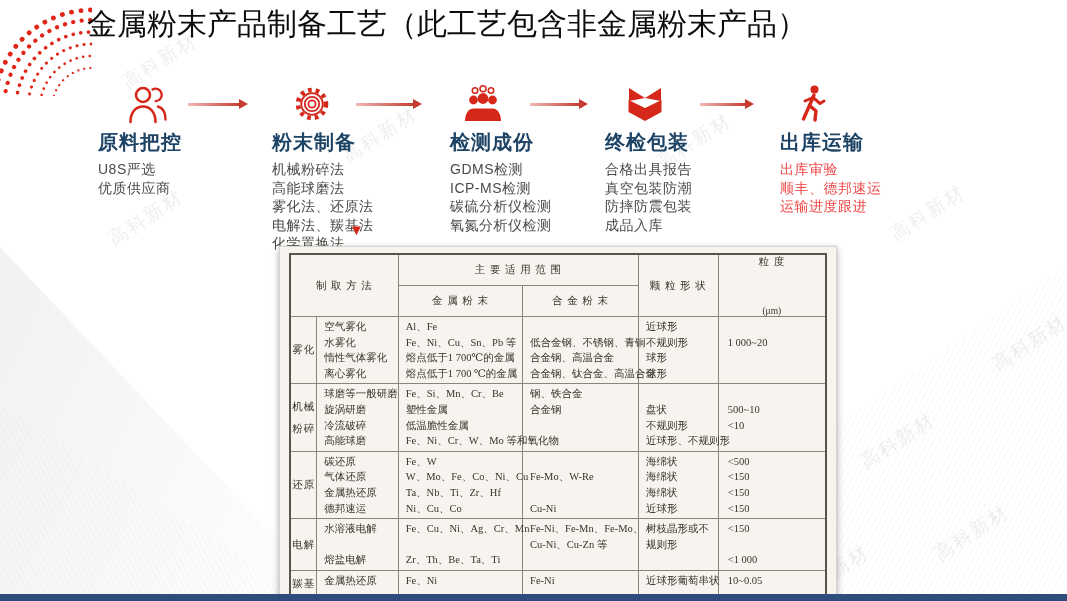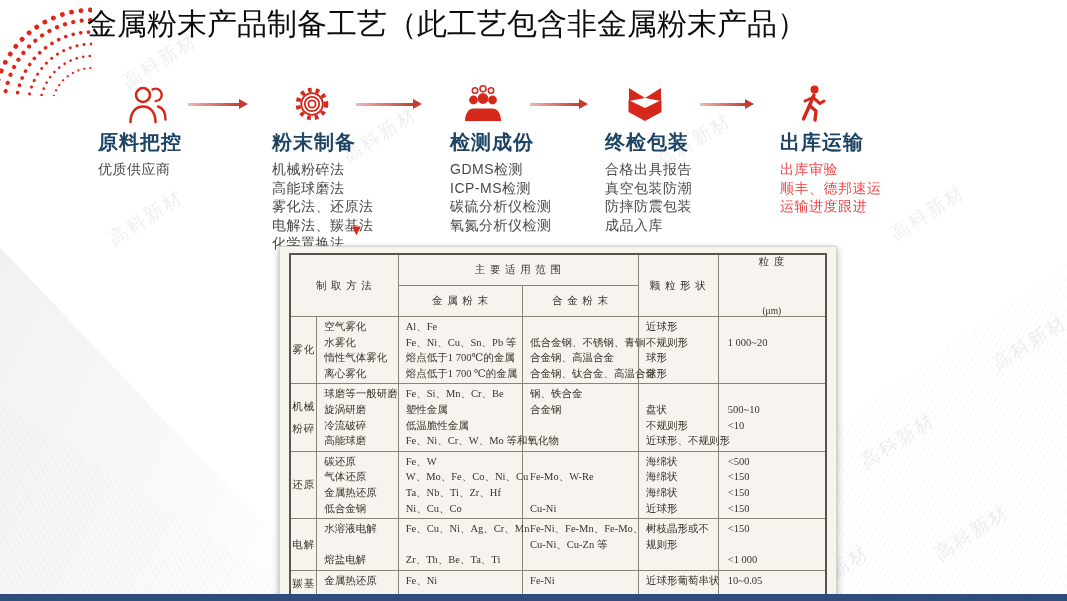--- a/index.html
+++ b/index.html
@@ -108,20 +108,21 @@
       <g fill="none" stroke="#d5281b" stroke-linecap="round">
         <circle cx="15" cy="11" r="7" stroke-width="2.6"></circle>
         <path d="M2.5,38 c0,-10 5.5,-15.5 12.5,-15.5 c7,0 12.5,5.5 12.5,15.5" stroke-width="2.6"></path>
         <path d="M24.5,5.5 a6.2,6.2 0 1 1 3.2,11.6" stroke-width="2.4"></path>
         <path d="M30,22.5 c5,1.5 7.5,6.5 7.5,13" stroke-width="2.4"></path>
       </g>
     </svg>
   </div>
   <h3 style="color: rgb(29, 67, 101);">原料把控</h3>
   <div class="list" style="color: rgb(74, 74, 72);">
+      <div class="li">U8S严选</div>
       <div class="li">优质供应商</div>
     </div>
 </div>
 
 <div class="step" style="left:272px">
   <div class="icon-wrap" style="padding-left:20px">
     <svg width="40" height="40" viewBox="0 0 40 40">
       <g fill="none" stroke="#d5281b">
         <circle cx="20" cy="20" r="14" stroke-width="4.6" stroke-dasharray="3.6 4.1"></circle>
         <circle cx="20" cy="20" r="10.8" stroke-width="1.8"></circle>
@@ -309,21 +310,21 @@
           </td>
         </tr>
         <tr>
           <td class="c-g">
             <div class="gln">还原</div>
           </td>
           <td class="c-m">
             <div class="ln">碳还原</div>
             <div class="ln">气体还原</div>
             <div class="ln">金属热还原</div>
-            <div class="ln">低合金钢</div>
+            <div class="ln">德邦速运</div>
           </td>
           <td class="c-mp">
             <div class="ln">Fe、W</div>
             <div class="ln">W、Mo、Fe、Co、Ni、Cu</div>
             <div class="ln">Ta、Nb、Ti、Zr、Hf</div>
             <div class="ln">Ni、Cu、Co</div>
           </td>
           <td class="c-ap">
             <div class="ln">&nbsp;</div>
             <div class="ln">Fe-Mo、W-Re</div>

